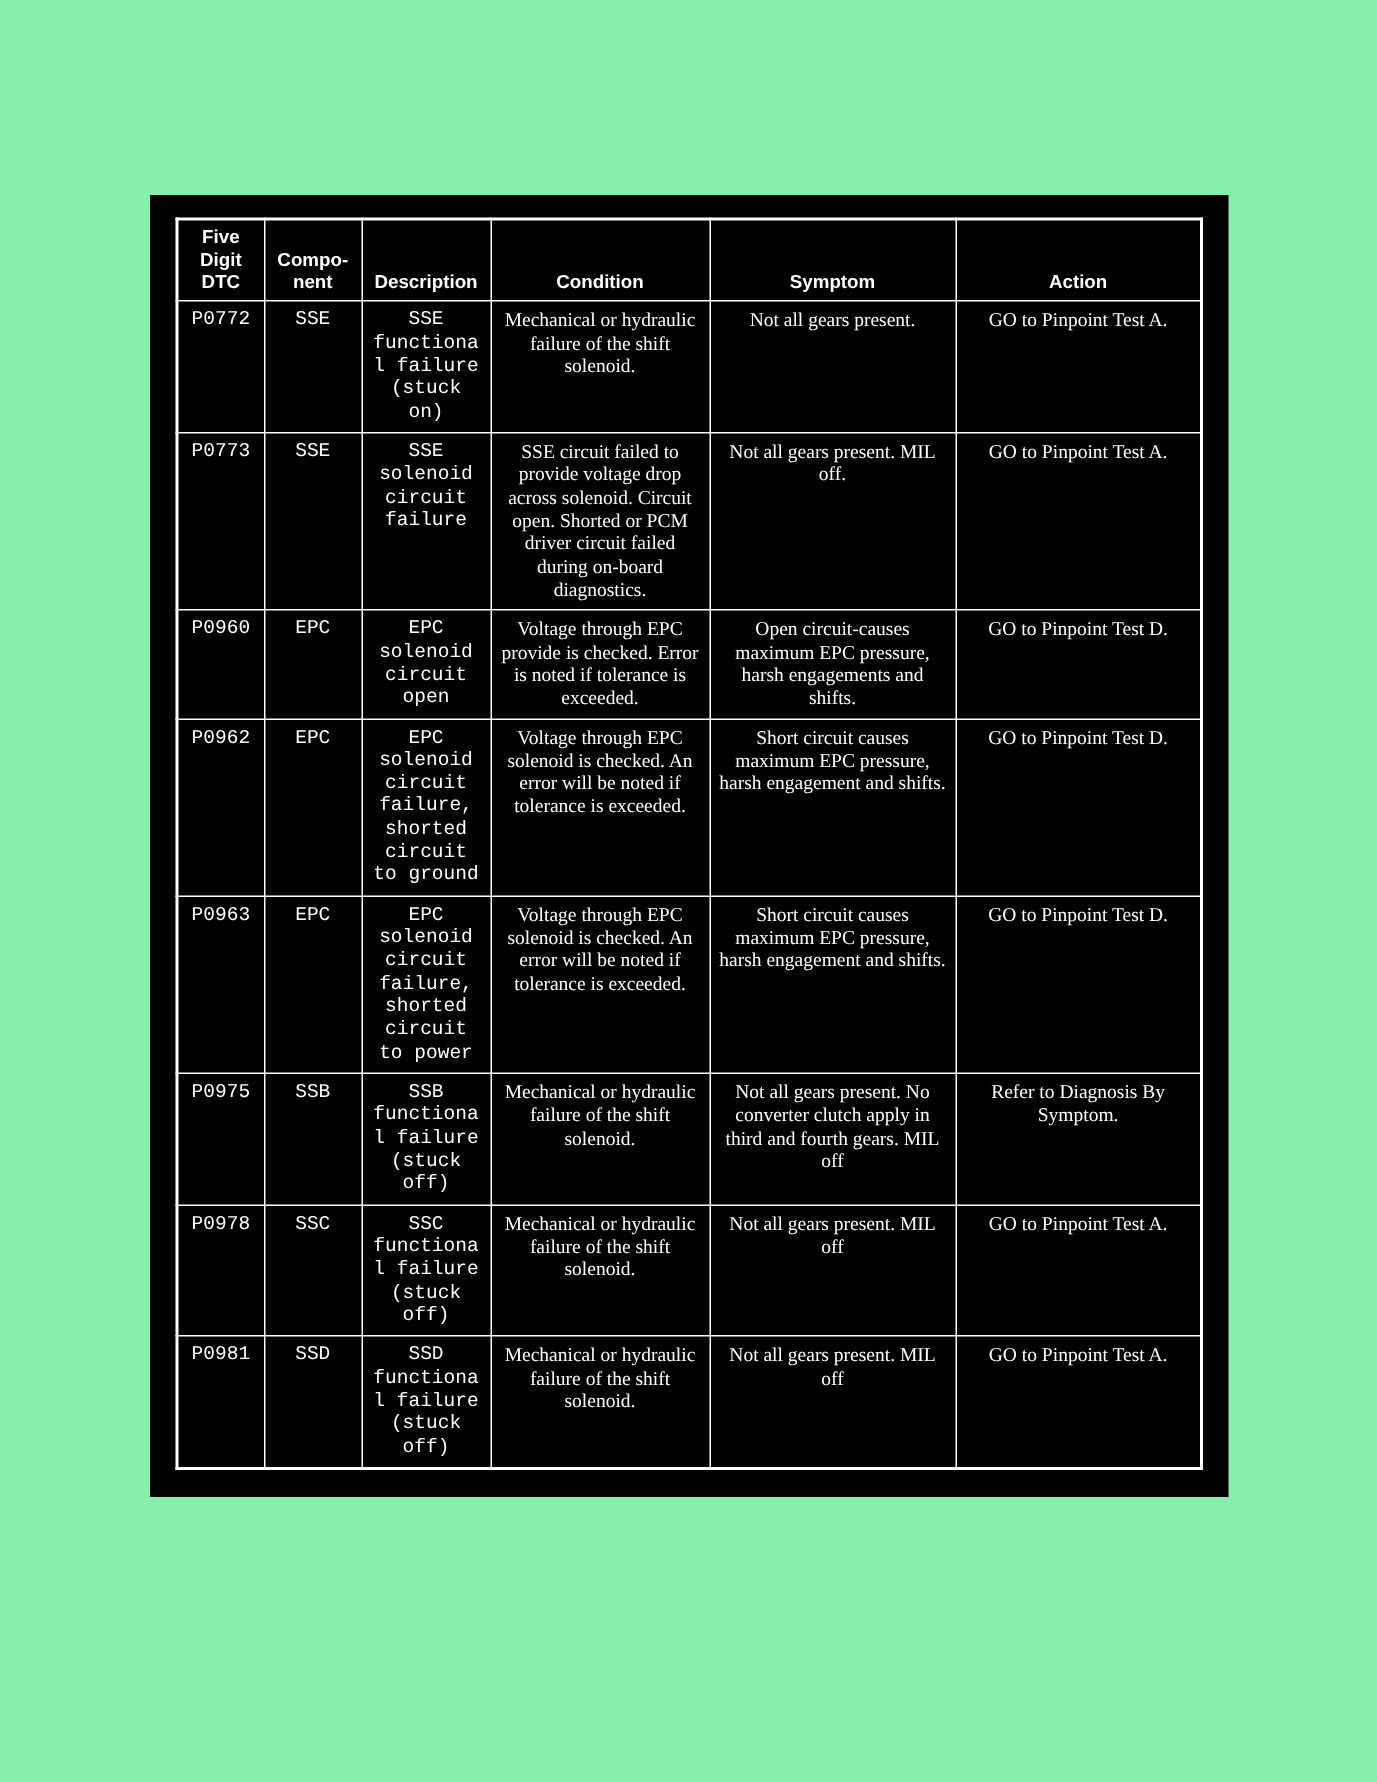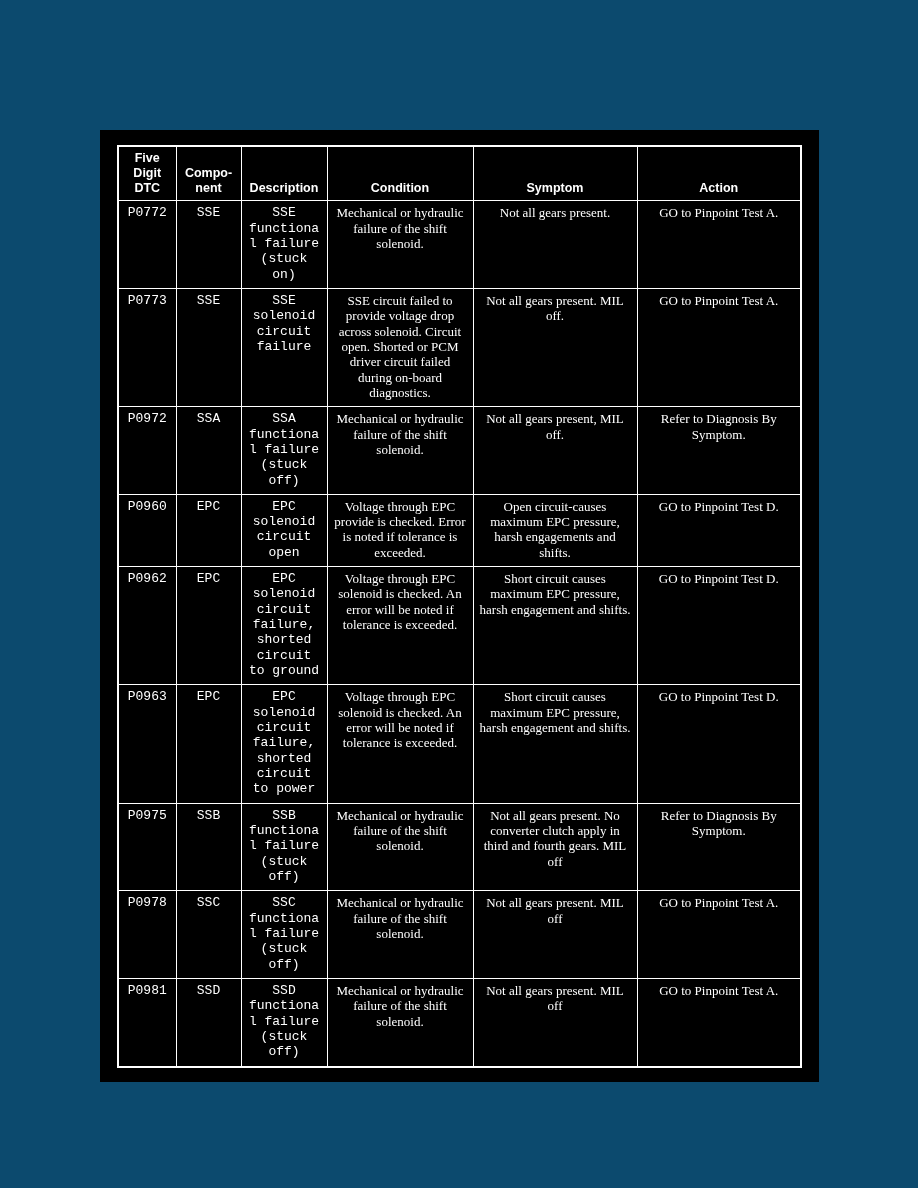--- a/index.html
+++ b/index.html
@@ -8,21 +8,21 @@
     background: #ffffff;
     width: 918px;
     height: 1188px;
     position: relative;
     font-family: "Liberation Serif", serif;
   }
   .page {
     position: relative;
     width: 918px;
     height: 1188px;
-    background: #0c4a6e;
+    background: #86efac;
     overflow: hidden;
   }
   .panel {
     position: absolute;
     left: 100px;
     top: 130px;
     width: 719px;
     min-height: 868px;
     background: #000000;
     box-sizing: border-box;
@@ -107,28 +107,20 @@
           </tr>
           <tr>
             <td class="col-dtc">P0773</td>
             <td class="col-component">SSE</td>
             <td class="col-description">SSE solenoid circuit failure</td>
             <td class="col-condition">SSE circuit failed to provide voltage drop across solenoid. Circuit open. Shorted or PCM driver circuit failed during on-board diagnostics.</td>
             <td class="col-symptom">Not all gears present. MIL off.</td>
             <td class="col-action">GO to Pinpoint Test A.</td>
           </tr>
           <tr>
-            <td class="col-dtc">P0972</td>
-            <td class="col-component">SSA</td>
-            <td class="col-description">SSA functional failure (stuck off)</td>
-            <td class="col-condition">Mechanical or hydraulic failure of the shift solenoid.</td>
-            <td class="col-symptom">Not all gears present, MIL off.</td>
-            <td class="col-action">Refer to Diagnosis By Symptom.</td>
-          </tr>
-          <tr>
             <td class="col-dtc">P0960</td>
             <td class="col-component">EPC</td>
             <td class="col-description">EPC solenoid circuit open</td>
             <td class="col-condition">Voltage through EPC provide is checked. Error is noted if tolerance is exceeded.</td>
             <td class="col-symptom">Open circuit-causes maximum EPC pressure, harsh engagements and shifts.</td>
             <td class="col-action">GO to Pinpoint Test D.</td>
           </tr>
           <tr>
             <td class="col-dtc">P0962</td>
             <td class="col-component">EPC</td>

